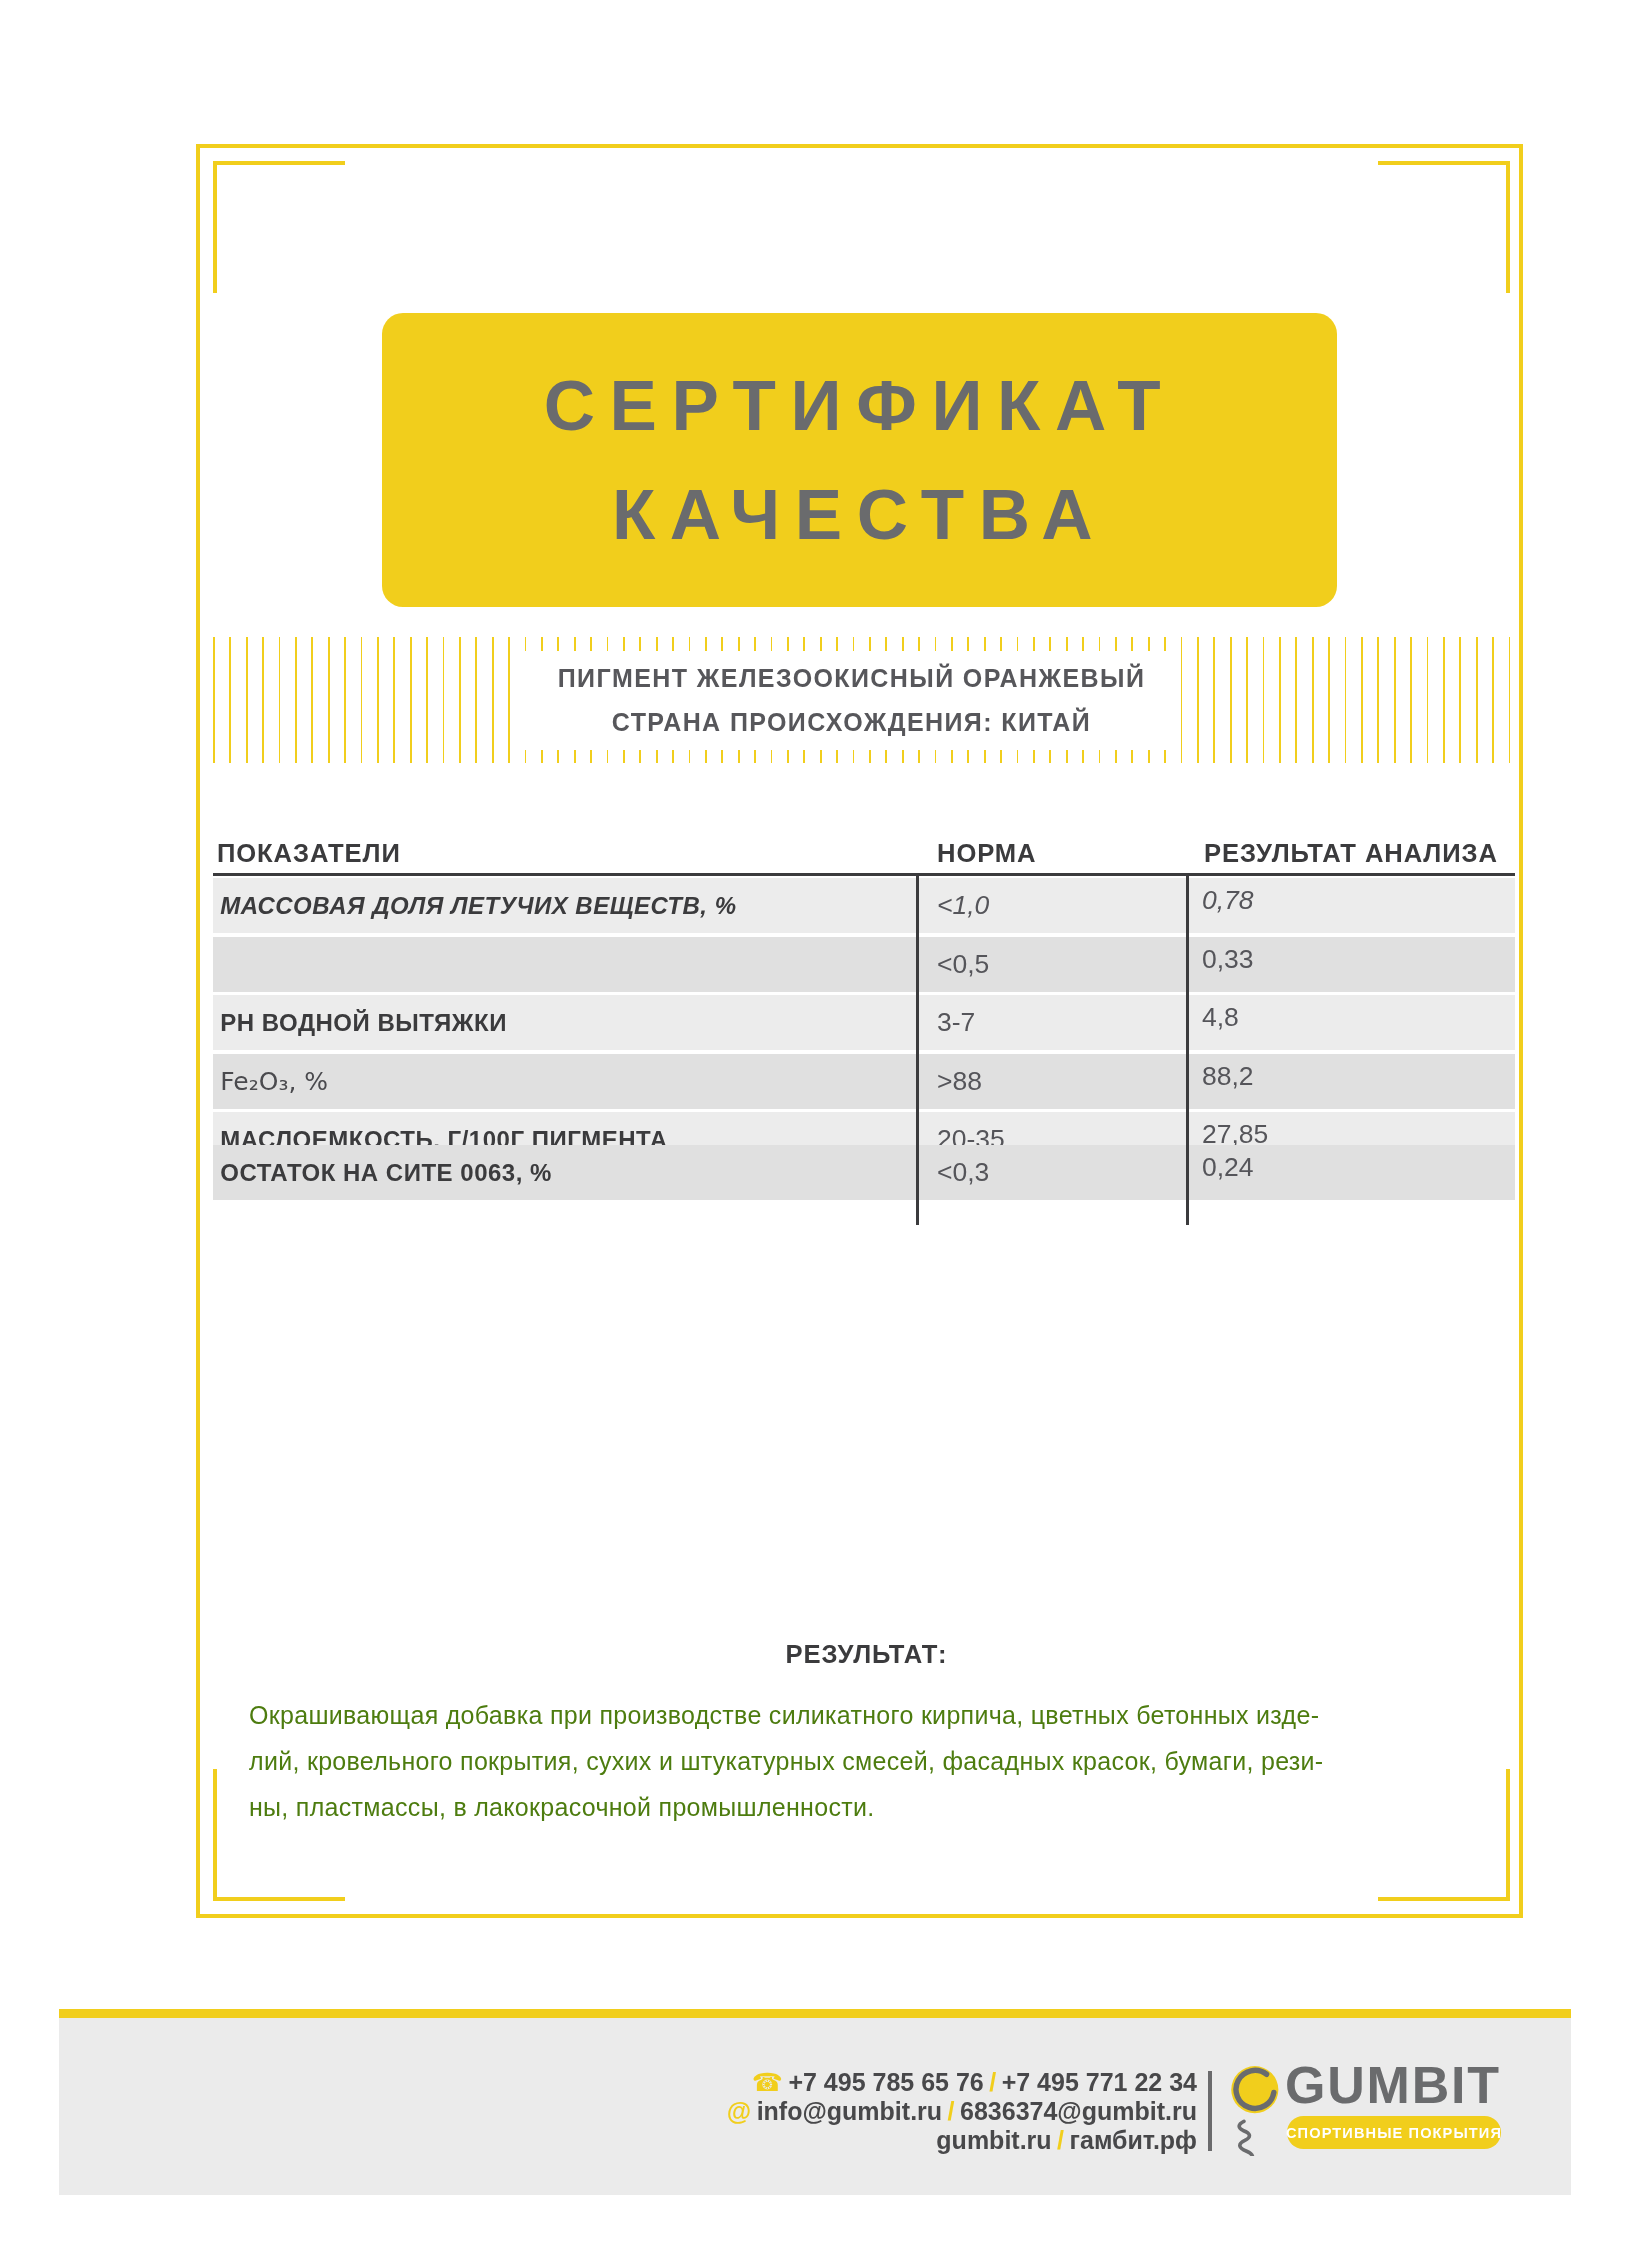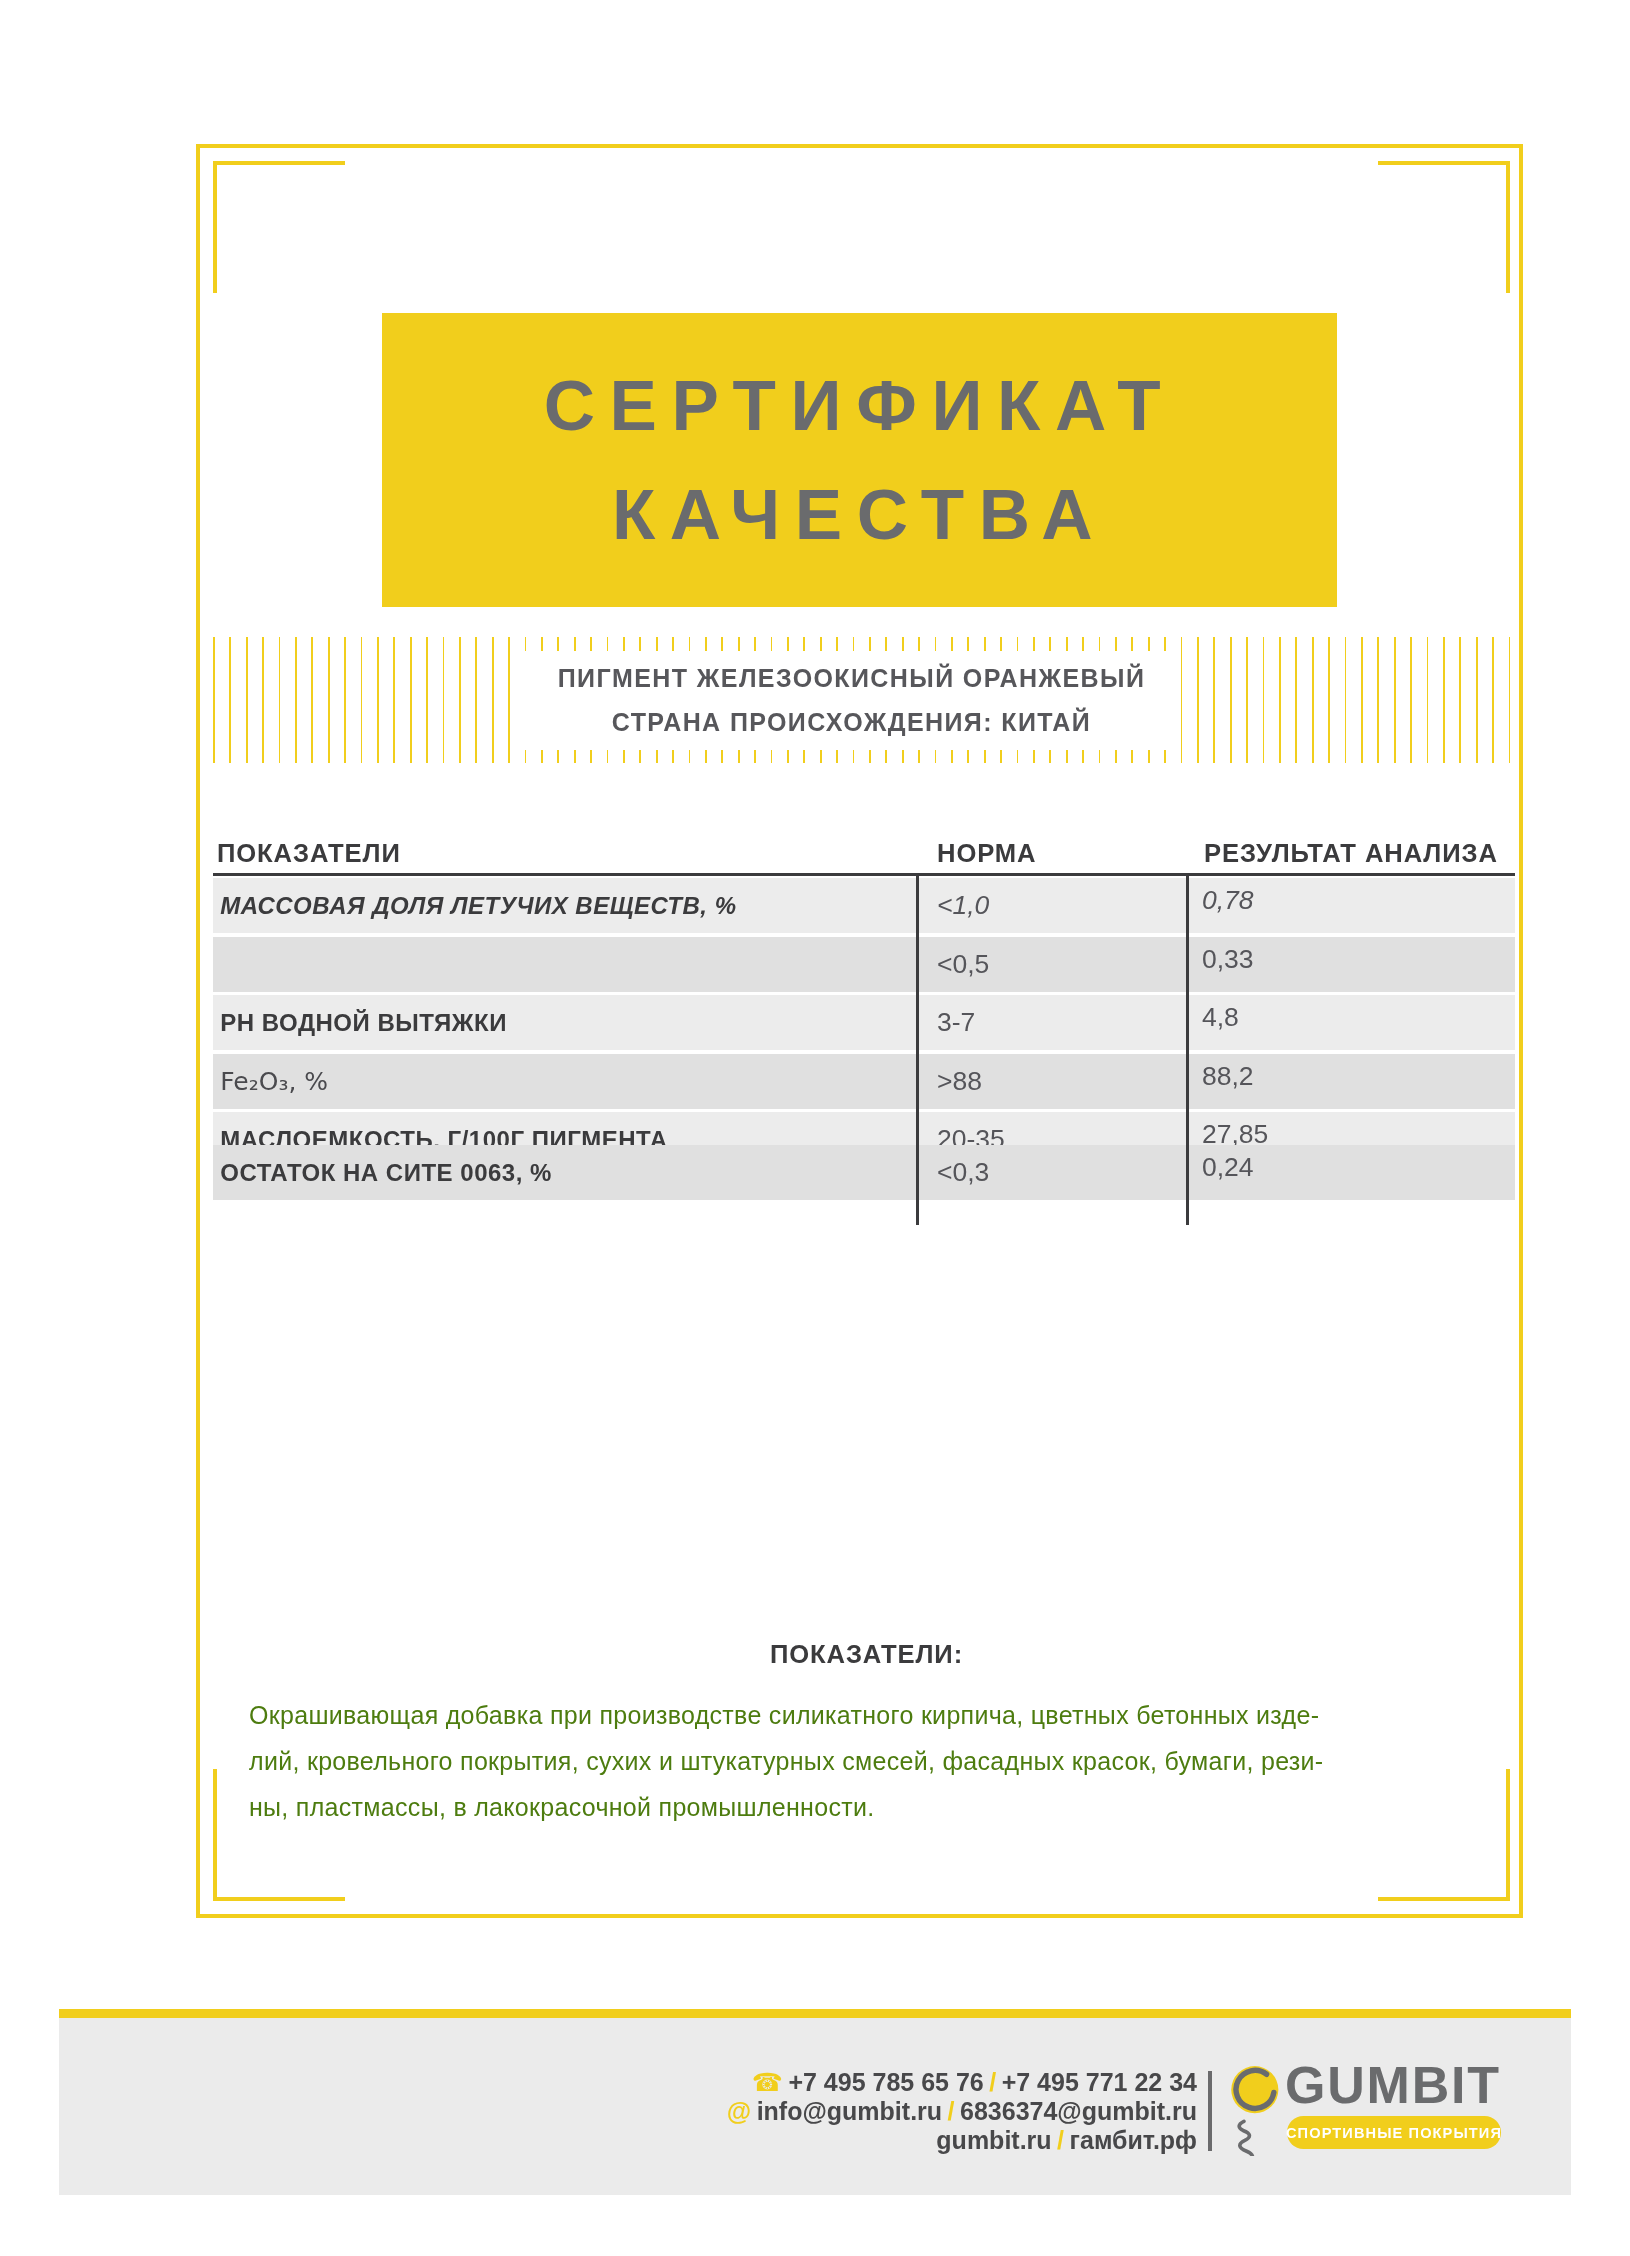--- a/index.html
+++ b/index.html
@@ -13,21 +13,21 @@
     border:4.6px solid #F1CE1C;
   }
   .bracket{position:absolute;width:128px;height:128px;}
   .bracket.tl{left:213px;top:161px;border-left:4.6px solid #F1CE1C;border-top:4.6px solid #F1CE1C;}
   .bracket.tr{left:1378px;top:161px;border-right:4.6px solid #F1CE1C;border-top:4.6px solid #F1CE1C;}
   .bracket.bl{left:213px;top:1769px;border-left:4.6px solid #F1CE1C;border-bottom:4.6px solid #F1CE1C;}
   .bracket.br{left:1378px;top:1769px;border-right:4.6px solid #F1CE1C;border-bottom:4.6px solid #F1CE1C;}
   
   .title-box{
     position:absolute;left:382px;top:313px;width:955px;height:294px;background:#F1CE1C;
-    display:flex;flex-direction:column;align-items:center;justify-content:center;gap:38px;
+    display:flex;flex-direction:column;align-items:center;justify-content:center;gap:38px;border-radius:21px;
   }
   .title-line{
     font-size:71px;font-weight:700;line-height:1;color:#6A6B6D;letter-spacing:14.6px;
   }
   
   .stripe-band{
     position:absolute;left:213px;top:637px;width:1307px;height:126px;
     background:repeating-linear-gradient(to right,#F1CE1C 0 1.8px,transparent 1.8px 16.4px);
   }
   .stripe-panel{
@@ -143,21 +143,21 @@
     <div class="cell cell-result">27,85</div>
   </div>
   <div class="trow r6">
     <div class="cell cell-name">ОСТАТОК НА СИТЕ 0063, %</div>
     <div class="cell cell-norm">&lt;0,3</div>
     <div class="cell cell-result">0,24</div>
   </div>
   <div class="vdiv v1"></div>
   <div class="vdiv v2"></div>
 
-  <div class="app-heading">ПОКАЗАТЕЛИ:</div>
+  <div class="app-heading">РЕЗУЛЬТАТ:</div>
   <div class="app-body">
     <div>Окрашивающая добавка при производстве силикатного кирпича, цветных бетонных изде-</div>
     <div>лий, кровельного покрытия, сухих и штукатурных смесей, фасадных красок, бумаги, рези-</div>
     <div>ны, пластмассы, в лакокрасочной промышленности.</div>
   </div>
 
   <div class="footer-band">
     <div class="footer-bar"></div>
   </div>
 

